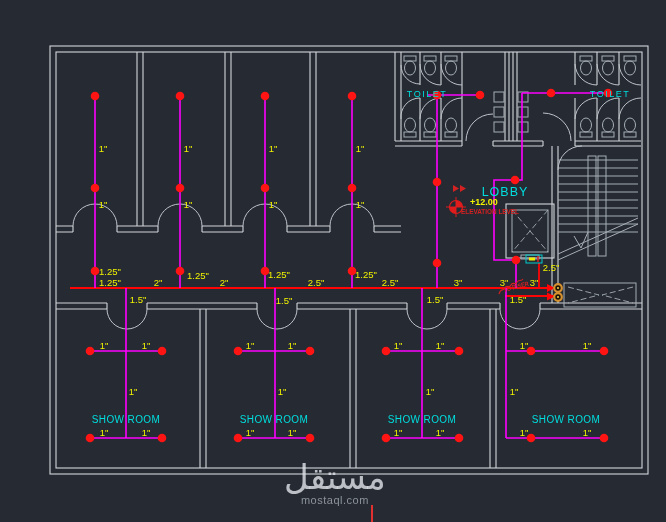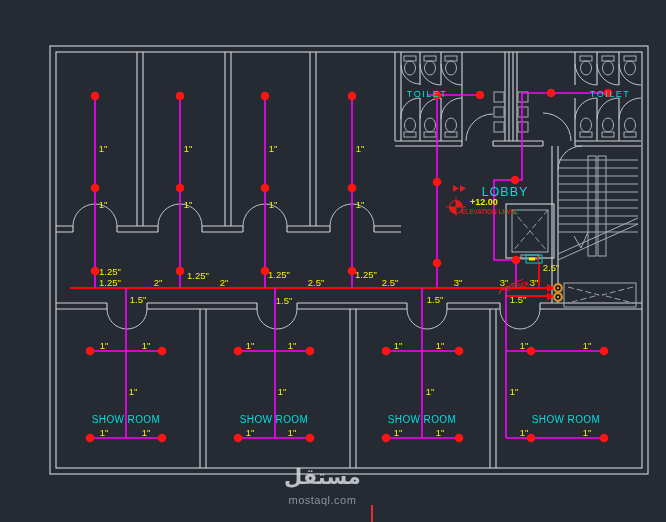--- a/index.html
+++ b/index.html
@@ -7,21 +7,21 @@
   svg{position:absolute;left:0;top:0;}
   .w{stroke:#d3d6da;stroke-width:1.1;fill:none}
   .w2{stroke:#a7aeb5;stroke-width:1;fill:none}
   .door{stroke:#bdc3c9;stroke-width:1;fill:none}
   .xdash{stroke:#a7aeb5;stroke-width:.9;fill:none;stroke-dasharray:6 3}
   text{font-family:"Liberation Sans","DejaVu Sans",sans-serif}
   .dim{fill:#f2f200;font-size:9.5px}
   .room{fill:#00dede;letter-spacing:.5px}
   .note{fill:#d42222;font-weight:bold}
   .wm{position:absolute;left:284px;top:460px;text-align:center;pointer-events:none}
-  .wm-ar{font-family:"DejaVu Sans",sans-serif;font-weight:bold;font-size:21px;line-height:34px;color:rgba(222,226,230,.82)}
+  .wm-ar{font-family:"DejaVu Sans",sans-serif;font-weight:normal;font-size:34px;line-height:34px;color:rgba(222,226,230,.82)}
   .wm-site{font-family:Liberation Sans, sans-serif;font-size:11px;color:rgba(150,156,163,.92);letter-spacing:.5px}
 </style>
 </head>
 <body>
 
 <div class="stage">
 <svg id="plan" width="666" height="522" viewBox="0 0 666 522">
   <defs>
     <g id="wc">
       <rect x="-6" y="0" width="12" height="5"></rect>

